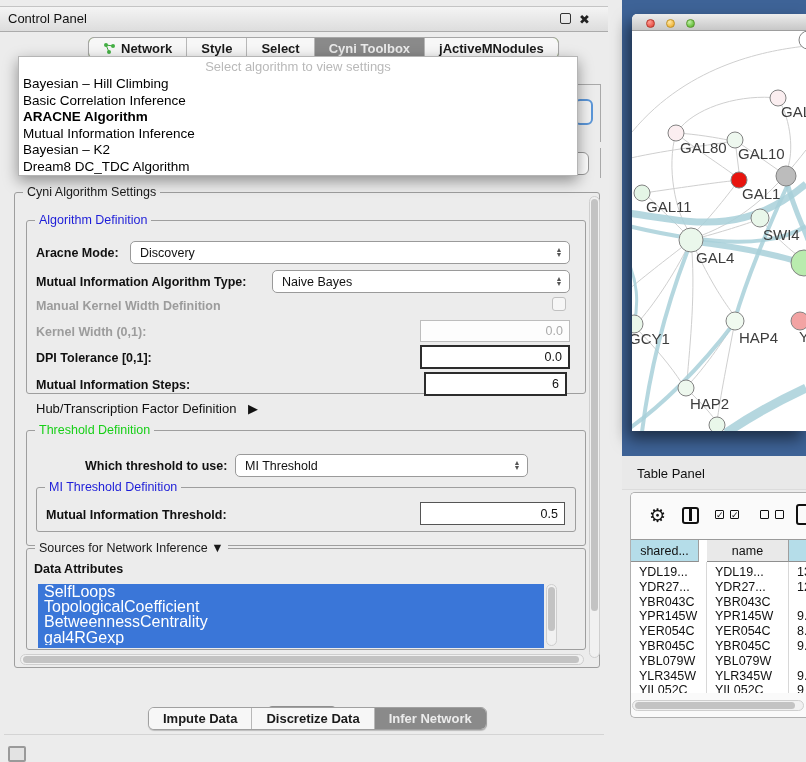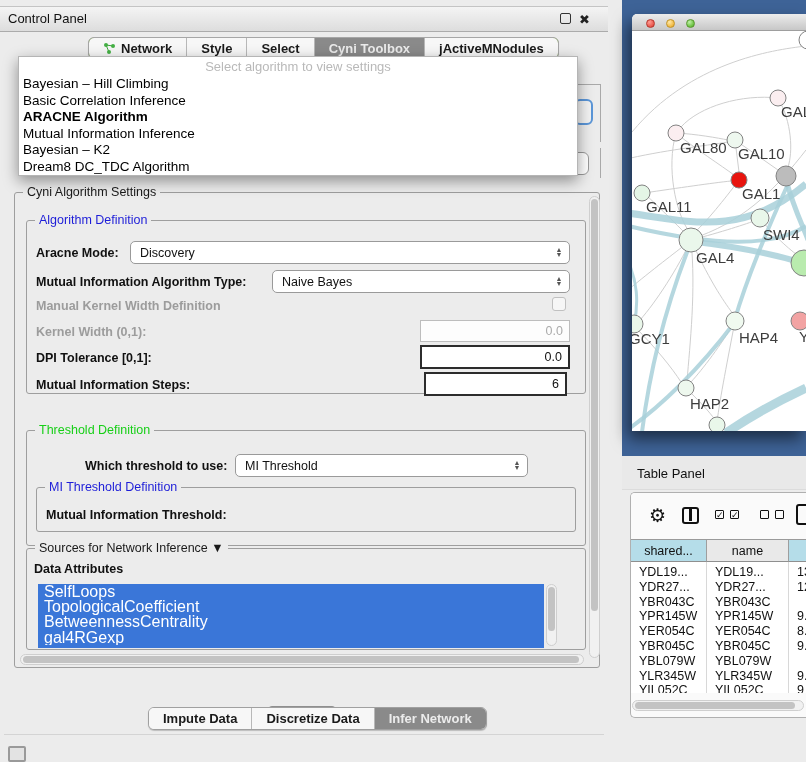--- a/index.html
+++ b/index.html
@@ -168,33 +168,38 @@
   </div>
   <div class="lbl dis" style="left:36px; top:299px;">Manual Kernel Width Definition</div>
   <div class="checkbox" style="left:552px; top:297px;"></div>
   <div class="lbl dis" style="left:36px; top:325px;">Kernel Width (0,1):</div>
   <div class="field dis" style="left:420px; top:320px; width:150px; height:22px;">0.0</div>
   <div class="lbl" style="left:36px; top:351px;">DPI Tolerance [0,1]:</div>
   <div class="field strong" style="left:420px; top:345px; width:150px; height:24px;">0.0</div>
   <div class="lbl" style="left:36px; top:378px;">Mutual Information Steps:</div>
   <div class="field strong" style="left:424px; top:372px; width:143px; height:24px;">6</div>
 
+  <div class="lbl plain" style="left:36px; top:401px; font-size:13px;">
+    <span>Hub/Transcription Factor Definition</span>
+    <span class="expander-arrow" style="font-size:13px;">▶</span>
+  </div>
 
   <div class="grp" style="left:26px; top:430px; width:560px; height:116px;">
     <span class="grp-title t-green">Threshold Definition</span>
   </div>
   <div class="lbl" style="left:85px; top:459px;">Which threshold to use:</div>
   <div class="combo" style="left:235px; top:454px; width:293px; height:23px;">
     <span>MI Threshold</span>
     <span class="stepper">▲<br>▼</span>
   </div>
   <div class="grp" style="left:36px; top:487px; width:540px; height:45px; background:#ececec00;">
     <span class="grp-title t-blue">MI Threshold Definition</span>
   </div>
   <div class="lbl" style="left:46px; top:508px;">Mutual Information Threshold:</div>
+  <div class="field" style="left:420px; top:502px; width:145px; height:23px;">0.5</div>
 
   <div class="grp" style="left:26px; top:548px; width:560px; height:102px;">
     <span class="grp-title t-black"><span>Sources for Network Inference</span> <span>▼</span></span>
   </div>
   <div class="lbl" style="left:34px; top:562px;">Data Attributes</div>
   <div class="abs" id="attr-list">
       <div class="attr-item">SelfLoops</div>
       <div class="attr-item">TopologicalCoefficient</div>
       <div class="attr-item">BetweennessCentrality</div>
       <div class="attr-item">gal4RGexp</div>
@@ -304,21 +309,21 @@
   <div id="table-toolbar">
     <div id="gear-ico">⚙</div>
     <div id="cols-ico"></div>
     <div class="cb-ico" style="left:84px;">✓</div>
     <div class="cb-ico" style="left:99px;">✓</div>
     <div class="cb-ico" style="left:129px;"></div>
     <div class="cb-ico" style="left:144px;"></div>
     <div id="doc-ico"></div>
   </div>
   <div id="table-grid">
-      <div class="th hl" style="left: 0px; width: 76px;">shared...</div>
+      <div class="th hl" style="left: 0px; width: 68px;">shared...</div>
       <div class="th plainbg" style="left: 76px; width: 82px;">name</div>
       <div class="th hl" style="left: 158px; width: 18px;"></div>
       <div class="colline" style="left: 75px;"></div>
       <div class="colline" style="left: 157px;"></div>
       <div class="td" style="left: 8px; top: 25px;">YDL19...</div>
       <div class="td" style="left: 84px; top: 25px;">YDL19...</div>
       <div class="td" style="left: 166px; top: 25px;">13</div>
       <div class="td" style="left: 8px; top: 39.8px;">YDR27...</div>
       <div class="td" style="left: 84px; top: 39.8px;">YDR27...</div>
       <div class="td" style="left: 166px; top: 39.8px;">12</div>

